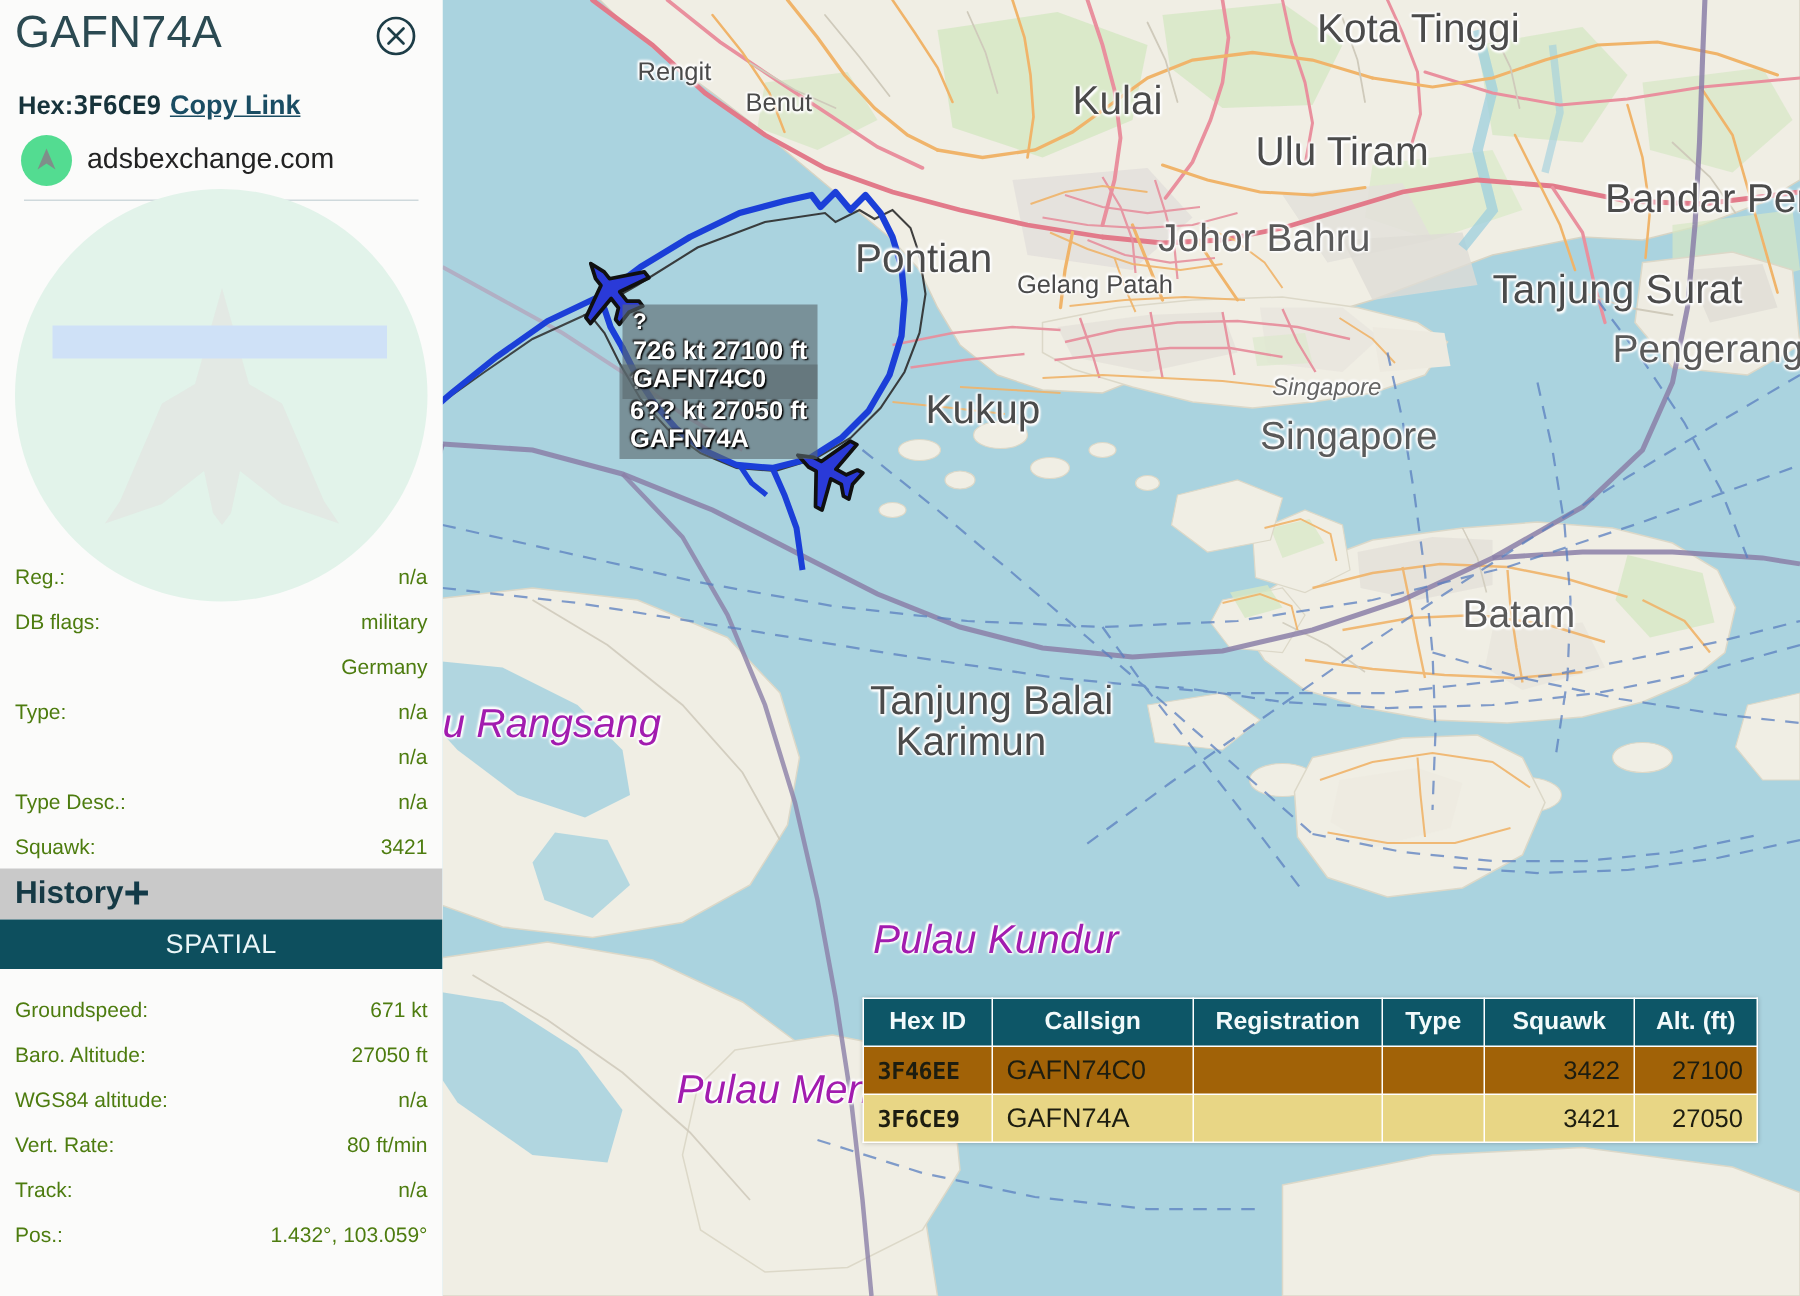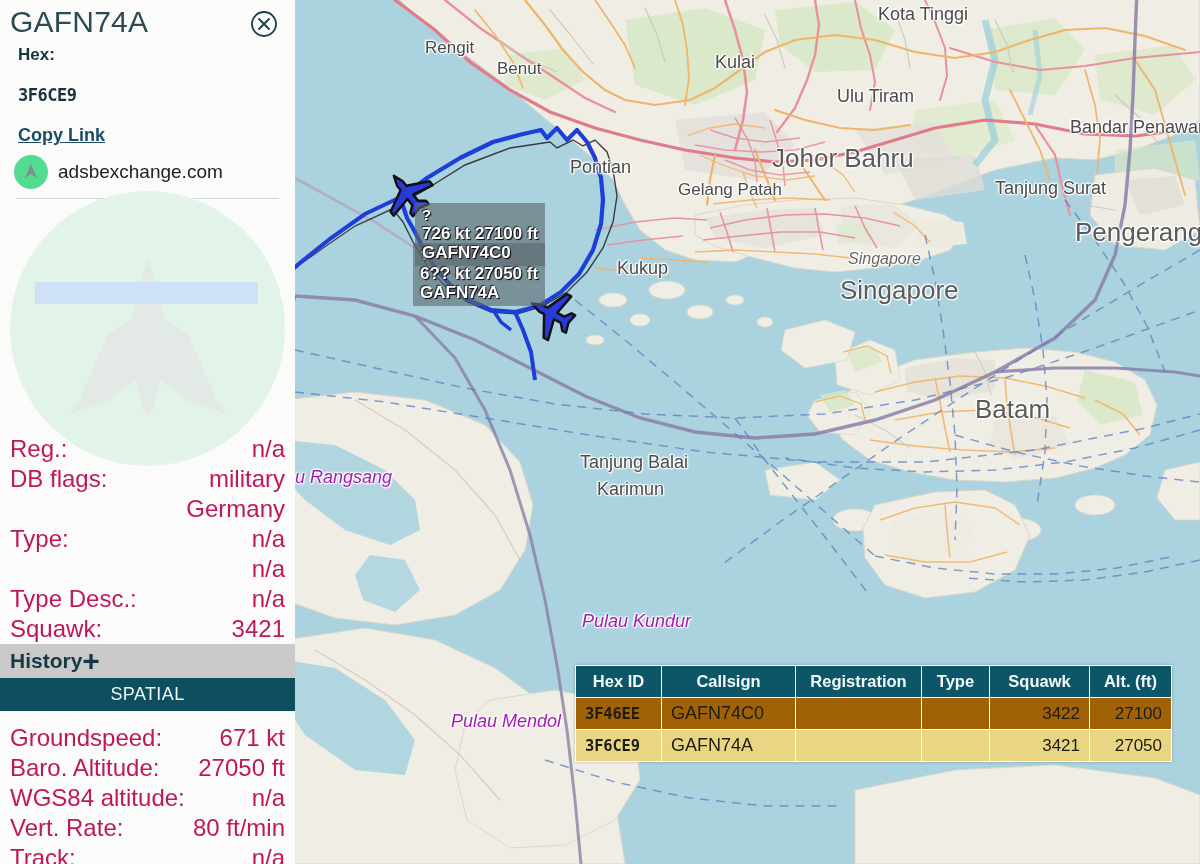--- a/index.html
+++ b/index.html
@@ -22,23 +22,22 @@
   .sb-head { position: relative; padding: 4px 10px 0 10px; }
   .sb-title {
     font-size: 30px; color: #2b4a52; letter-spacing: .2px;
     font-weight: 400; line-height: 36px;
   }
   .close-btn {
     position: absolute; right: 17px; top: 10px;
     width: 28px; height: 28px; cursor: pointer;
   }
   .sb-hexline {
-    margin-top: 5px; display: flex; align-items: baseline; gap: 20px;
+    margin-top: 20px; display: flex; align-items: baseline; gap: 0;
     padding-left: 2px;
-    flex-direction: column;
   }
   .sb-hexlabel { font-size: 17px; color: #17333b; font-weight: bold; }
   .sb-hexval {
     font-size: 17px; color: #17333b; font-weight: bold;
     font-family: "DejaVu Sans Mono", monospace; letter-spacing: -0.5px;
   }
   .sb-copylink {
     font-size: 18px; color: #1a4d63; font-weight: bold;
     text-decoration: underline; cursor: pointer; margin-left: 6px;
   }
@@ -71,21 +70,21 @@
   .thumb-plane { opacity: .5; }
   .thumb-bar {
     position: absolute; left: 25px; top: 91px;
     width: 223px; height: 22px; background: #cfe1f7;
   }
 
   
   .kv-block { padding: 0 10px; }
   .kv {
     display: flex; justify-content: space-between; align-items: baseline;
-    font-size: 24px; color: #be185d; height: 30px; line-height: 30px;
+    font-size: 14px; color: #4d7c0f; height: 30px; line-height: 30px;
   }
   .kv.blank-label .k { visibility: hidden; }
   .kv .k { white-space: nowrap; }
   .kv .v { white-space: nowrap; text-align: right; }
 
   
   .history-bar {
     margin-top: 0;
     height: 34px; background: #c9c9c9;
     display: flex; align-items: center; justify-content: flex-start;
@@ -107,21 +106,21 @@
     background: #aad3df;
     overflow: hidden;
   }
   #map svg { display: block; }
   .mlabel {
     position: absolute; color: #4a4a4a; white-space: nowrap;
     font-size: 17px; pointer-events: none;
     text-shadow: 1px 0 1.6px #fff, -1px 0 1.6px #fff, 0 1px 1.6px #fff, 0 -1px 1.6px #fff,
                  1px 1px 1.6px #fff, -1px -1px 1.6px #fff;
   }
-  .mlabel.big   { font-size: 18px; color: #4b4b4b; }
+  .mlabel.big   { font-size: 27px; color: #4b4b4b; }
   .mlabel.huge  { font-size: 26px; color: #5a5a5a; }
   .mlabel.ital  { font-style: italic; color: #a21caf; }
   .mlabel.ctry  { font-style: italic; font-size: 16px; color: #666; }
 
   
   .ac-label {
     position: absolute; background: rgba(90,105,110,.62);
     color: #fff; padding: 2px 7px 4px 7px; line-height: 19px;
     font-size: 17px; font-weight: bold; white-space: nowrap;
     text-shadow: 1px 1px 1px #000, -1px -1px 1px #2a2a2a;

